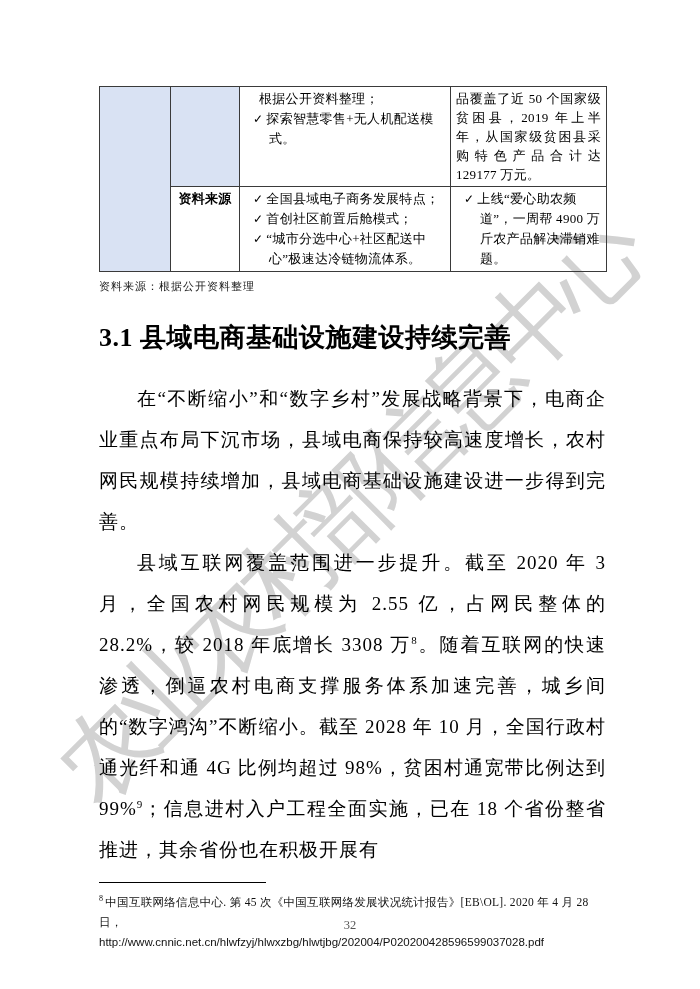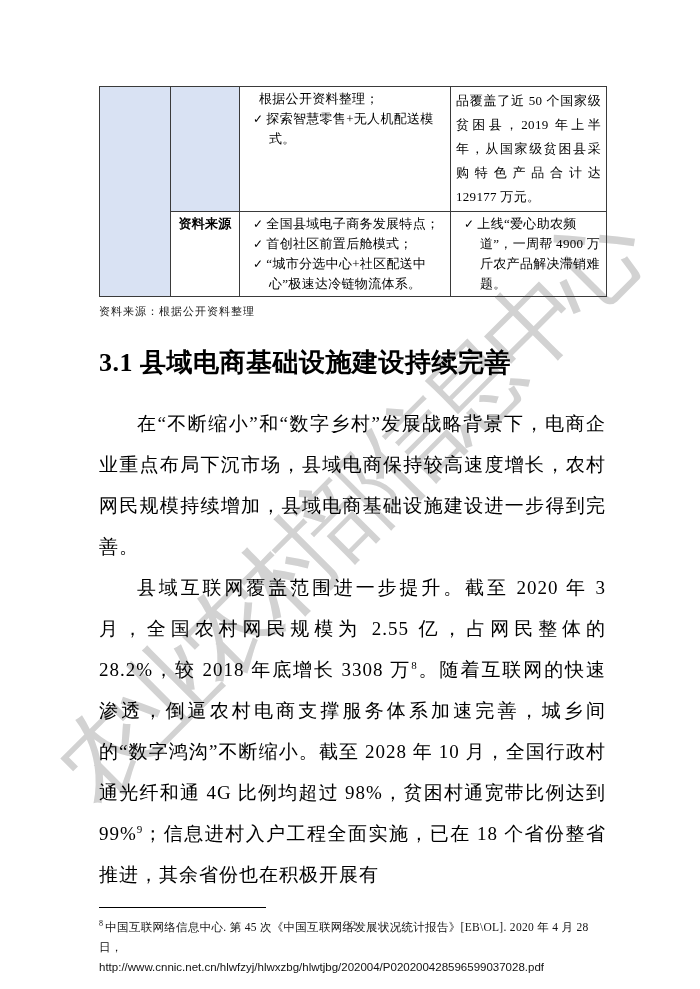--- a/index.html
+++ b/index.html
@@ -53,21 +53,21 @@
   td.cell-blue { background: #d9e2f3; }
   td.cell-company {
     vertical-align: middle;
     text-align: center;
     font-weight: bold;
     background: #ffffff;
   }
   .cont-line { padding-left: 14px; }
   .check-item { padding-left: 24px; text-indent: -16px; }
   .ck { margin-right: 3px; font-size: 12px; }
-  td.col4-r1 { line-height: 24px; padding: 2px 9px; }
+  td.col4-r1 { line-height: 19px; padding: 2px 9px; }
   td.col4-r1 .just { text-align: justify; text-justify: inter-character; }
   td.col4-r2 { vertical-align: middle; padding: 2px 7px; }
   
   .source-note {
     margin-top: 7px;
     font-size: 11px;
     letter-spacing: 1px;
     color: #1a1a1a;
   }
   

